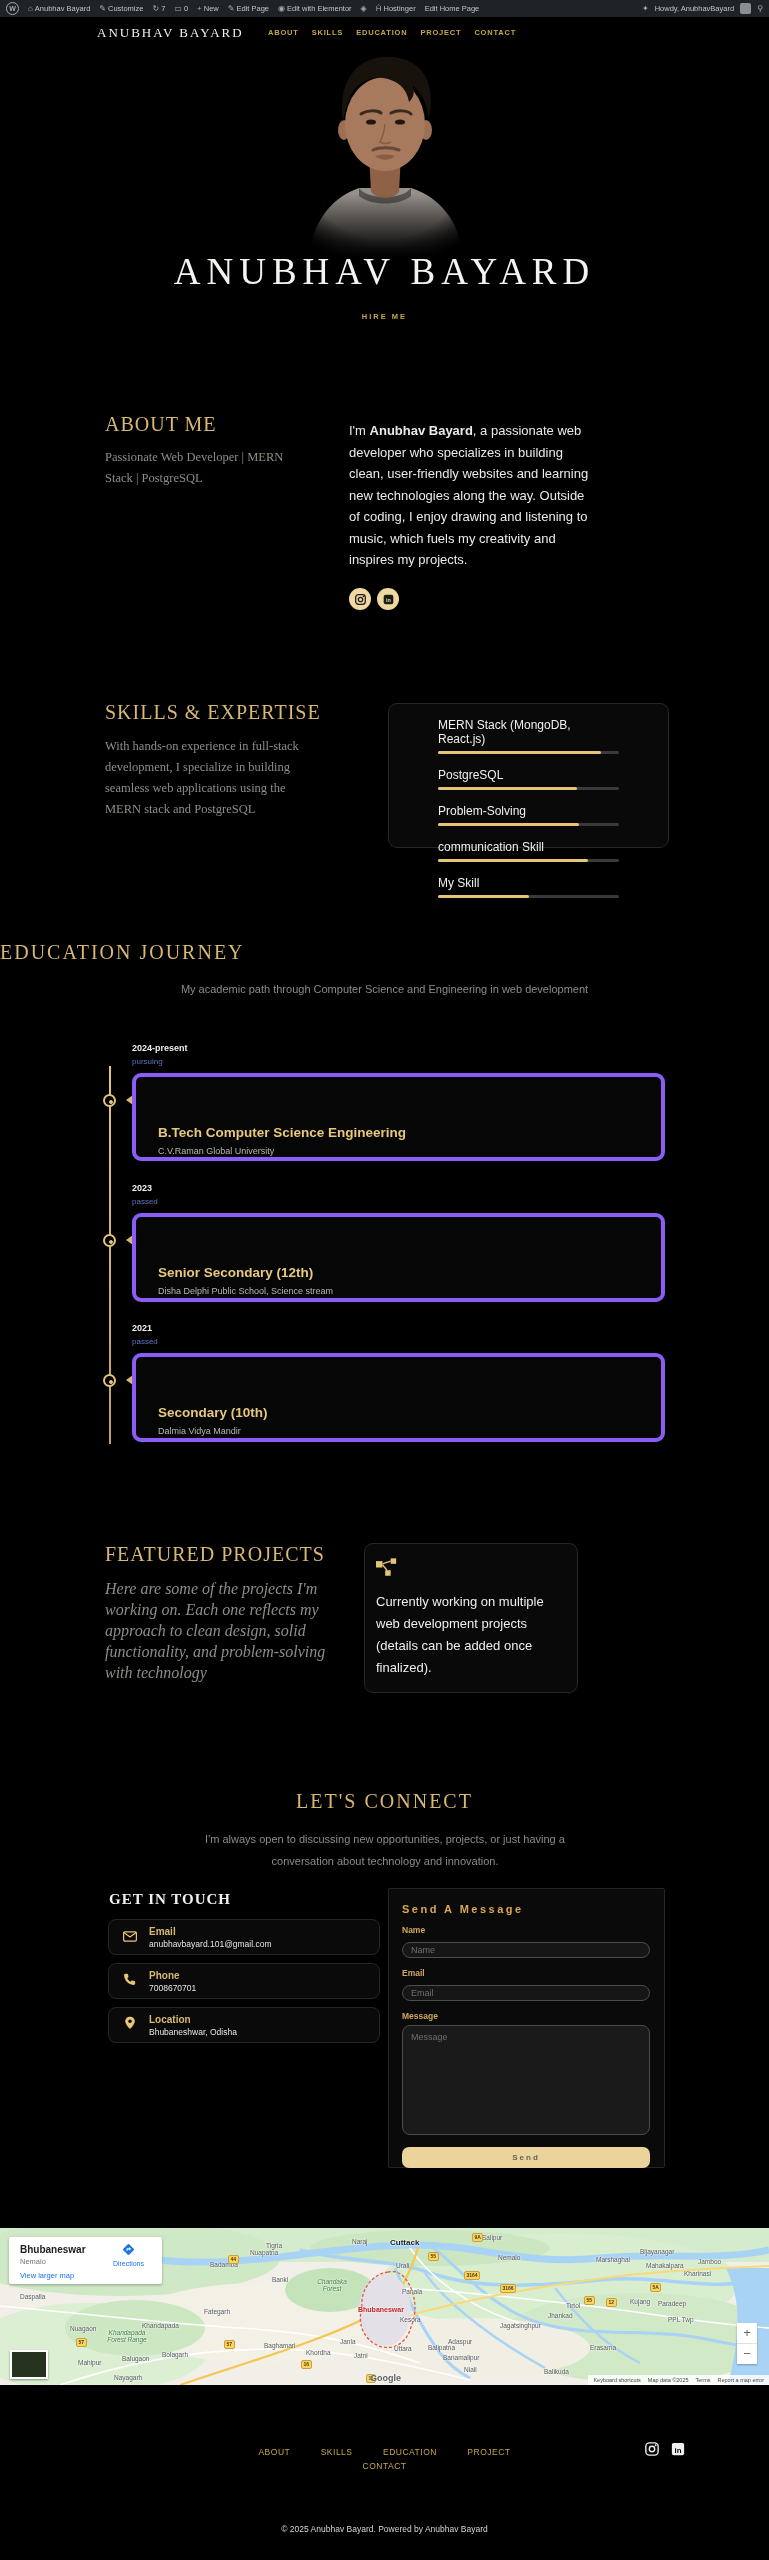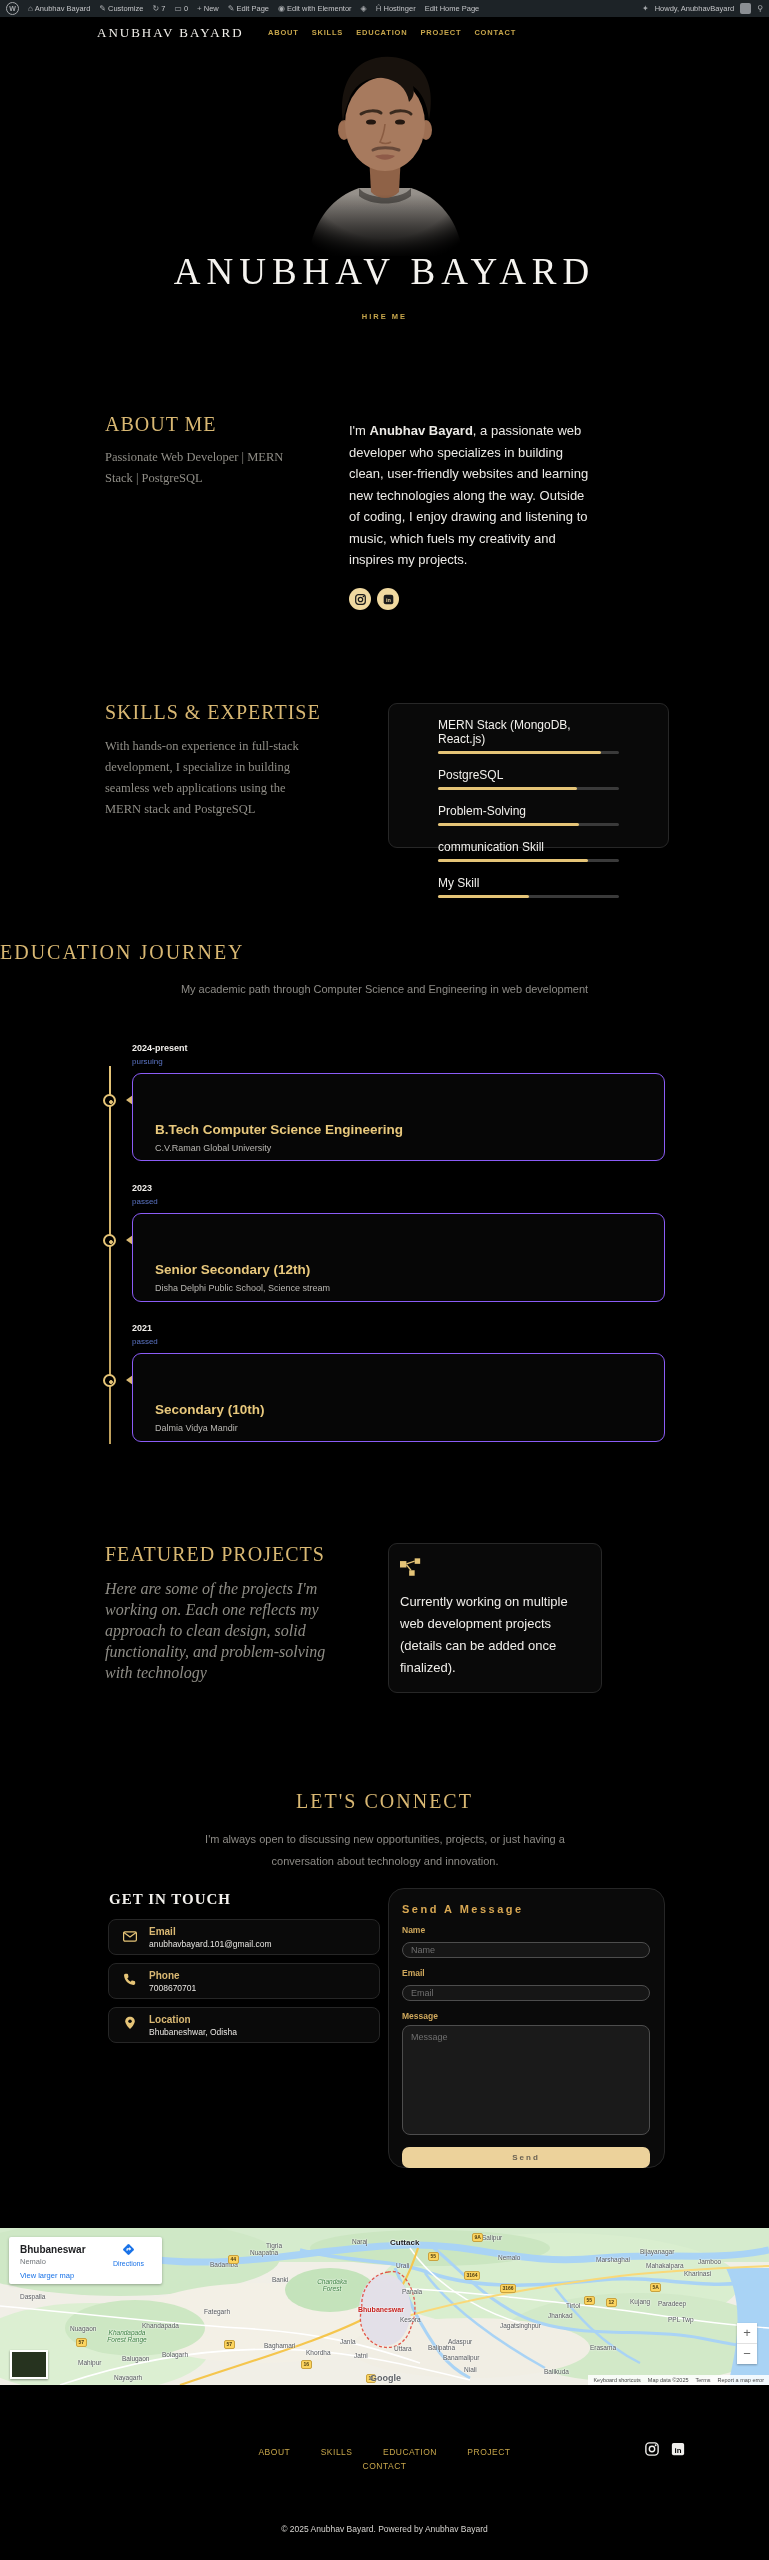--- a/index.html
+++ b/index.html
@@ -47,33 +47,33 @@
   .tl-line{position:absolute;left:109px;top:1066px;width:2px;height:378px;
            background:linear-gradient(#e5c477,#bfa05c);}
   .tl-dot{position:absolute;left:103px;width:13px;height:13px;border:2px solid #e5c477;
           border-radius:50%;background:#000;box-sizing:border-box;}
   .tl-dot::after{content:"";position:absolute;left:3.5px;top:3.5px;width:2px;height:2px;
           background:#e5c477;border-radius:50%;border:1px solid #e5c477;}
   .tl-arrow{position:absolute;left:126px;width:0;height:0;border-top:5px solid transparent;
           border-bottom:5px solid transparent;border-right:7px solid #d9b873;}
   .tl-year{color:#f1efeb;font-size:9px;font-weight:bold;}
   .tl-status{color:#5b74c4;font-size:8px;}
-  .tl-card{position:absolute;left:132px;width:533px;background:#060606;border:1px solid #8b5cf6;
+  .tl-card{position:absolute;left:132px;width:533px;background:#060606;border:4px solid #8b5cf6;
            border-radius:9px;box-sizing:border-box;padding:48px 0 0 22px;}
   .tl-title{color:#e8c87c;font-size:13.5px;font-weight:bold;}
   .tl-sub{color:#b9b7b2;font-size:9px;margin-top:6px;}
 
   
   .c-card{position:absolute;left:108px;width:272px;height:36px;background:#0a0a0a;
           border:1px solid #262626;border-radius:8px;display:flex;align-items:center;box-sizing:border-box;}
   .c-ico{margin:0 12px 0 13px;width:15px;text-align:center;}
   .c-label{color:#d9b873;font-size:10px;font-weight:bold;}
   .c-value{color:#e8e6e2;font-size:8.5px;margin-top:2px;}
   .form-card{position:absolute;left:388px;top:1888px;width:277px;height:280px;background:#0a0a0a;
-          border:1px solid #262626;border-radius:16px;box-sizing:border-box;padding:14px 14px 0 13px;}
+          border:1px solid #262626;border-radius:2px;box-sizing:border-box;padding:14px 14px 0 13px;}
   .f-head{color:#d9a853;font-size:11px;font-weight:bold;letter-spacing:2.5px;}
   .f-label{color:#cfa85c;font-size:8.5px;font-weight:bold;margin:10px 0 4px;}
   .f-input{width:100%;box-sizing:border-box;background:#161616;border:1px solid #4d4d4d;
           border-radius:8px;color:#cfcfcf;font-size:9px;height:16px;padding:0 8px;
           font-family:"Liberation Sans",sans-serif;}
   .f-area{width:100%;box-sizing:border-box;background:#1a1a1a;border:1px solid #4d4d4d;
           border-radius:8px;color:#cfcfcf;font-size:9px;height:110px;padding:6px 8px;resize:none;
           font-family:"Liberation Sans",sans-serif;}
   .f-input::placeholder,.f-area::placeholder{color:#6f6f6f;}
   .send-btn{width:100%;height:21px;background:#ecd29b;border:none;border-radius:7px;color:#6b6354;
@@ -294,21 +294,21 @@
   <div class="abs tl-status" style="left:132px;top:1337px;">passed</div>
   <div class="tl-dot" style="top:1374px;"></div>
   <div class="tl-arrow" style="top:1375px;"></div>
   <div class="tl-card" style="top:1353px;height:89px;">
     <div class="tl-title">Secondary (10th)</div>
     <div class="tl-sub">Dalmia Vidya Mandir</div>
   </div>
 
   <div class="abs h-gold serif" style="left:105px;top:1543px;">FEATURED PROJECTS</div>
   <div class="abs gray-serif serif" style="left:105px;top:1578px;width:235px;font-size:16px;font-style:italic;">Here are some of the projects I'm working on. Each one reflects my approach to clean design, solid functionality, and problem-solving with technology</div>
-  <div class="abs card" style="left:388px;top:1543px;width:214px;height:150px;padding:14px 12px 0 11px;">
+  <div class="abs card" style="left:364px;top:1543px;width:214px;height:150px;padding:14px 12px 0 11px;">
     <svg width="22" height="19" viewBox="0 0 24 20">
       <rect x="0" y="3" width="7" height="7" fill="#e5c477"></rect>
       <rect x="16" y="0" width="6" height="6" fill="#e5c477"></rect>
       <rect x="10" y="13" width="6" height="6" fill="#e5c477"></rect>
       <path d="M7,6 L16,3 M7,7 L12,13" stroke="#e5c477" stroke-width="1.4" fill="none"></path>
     </svg>
     <div class="body-sans" style="margin-top:10px;font-size:13px;line-height:22px;color:#f0eeea;">Currently working on multiple web development projects (details can be added once finalized).</div>
   </div>
 
   <div class="abs h-gold serif" style="left:0;top:1790px;width:769px;text-align:center;letter-spacing:2px;">LET'S CONNECT</div>

